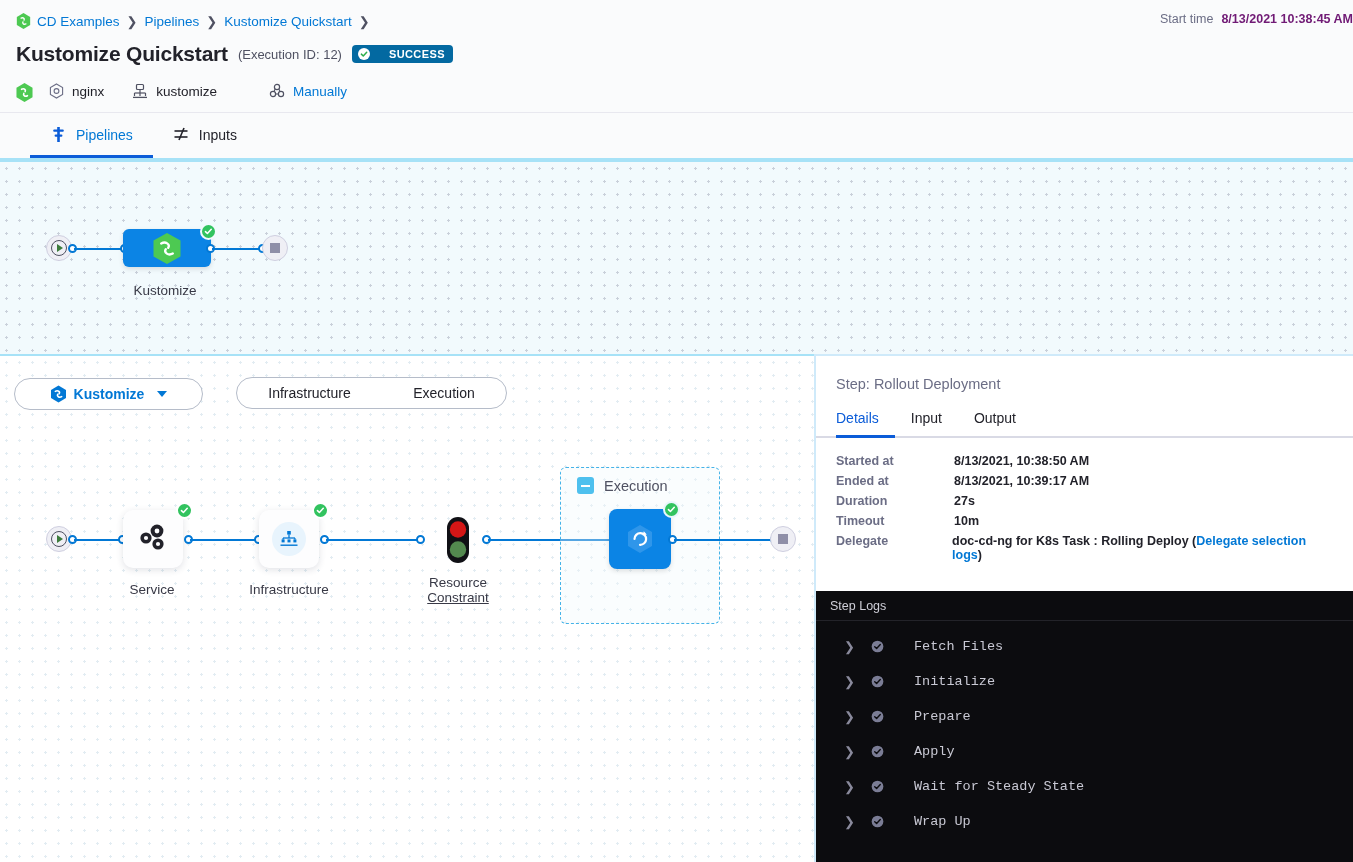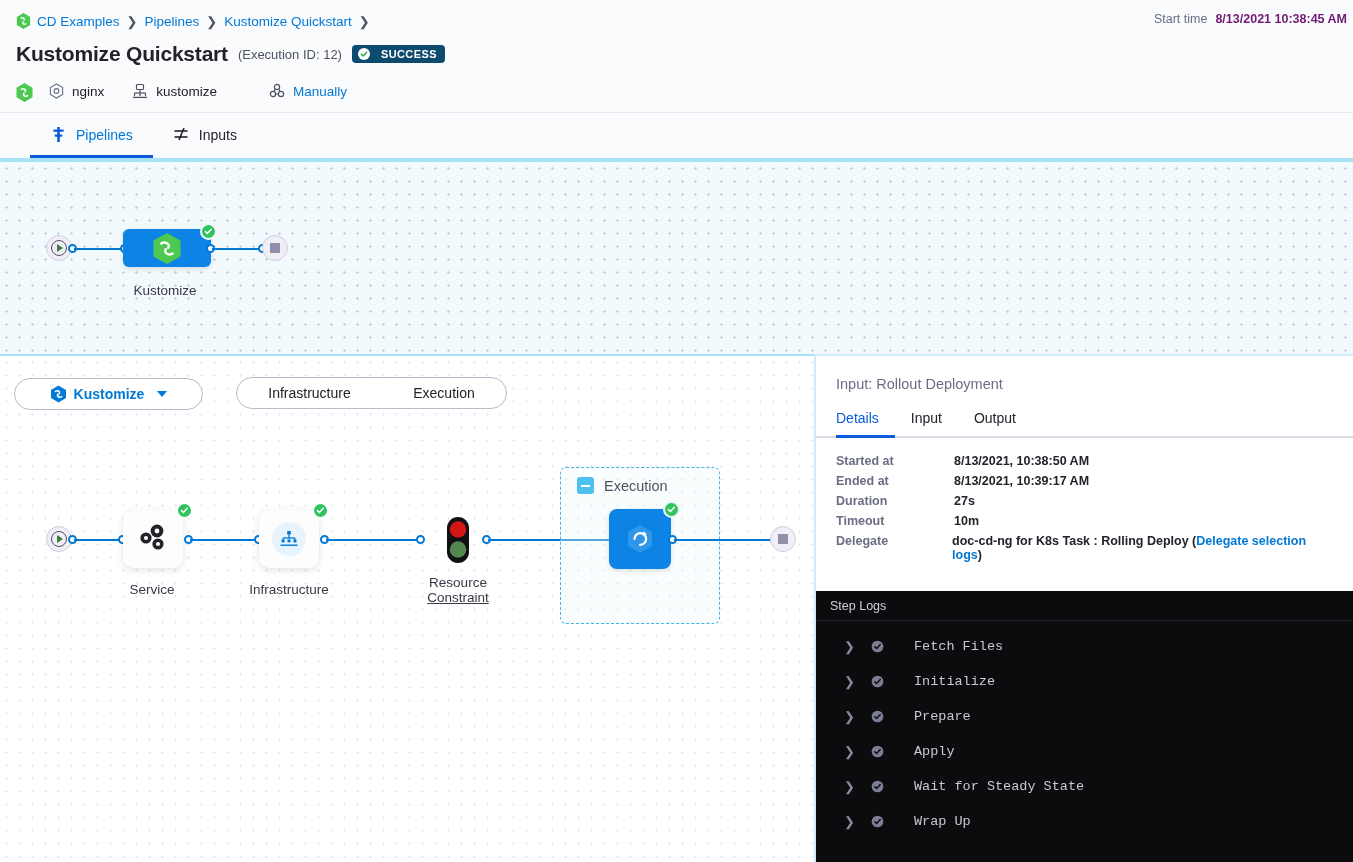--- a/index.html
+++ b/index.html
@@ -21,32 +21,32 @@
   .breadcrumb { display: flex; align-items: center; height: 22px; gap: 6px; font-size: 13.5px; }
   .crumb-link { color: #0278d5; cursor: pointer; white-space: nowrap; }
   .crumb-sep { color: #4f5162; font-size: 13px; margin: 0 1px; }
   .hex-ic { width: 15px; height: 16px; display: inline-block; position: relative; }
   .hex-ic svg { display: block; }
 
   .title-row { display: flex; align-items: center; gap: 10px; margin-top: 8px; height: 28px; }
   .page-title { font-size: 21px; font-weight: bold; color: #22222a; letter-spacing: -.2px; }
   .exec-id { font-size: 13px; color: #4f5162; }
   .badge-success {
-    display: inline-flex; align-items: flex-end; gap: 11px;
-    background: #0c4a6e; color: #fff; border-radius: 4px;
+    display: inline-flex; align-items: flex-end; gap: 19px;
+    background: #0369a1; color: #fff; border-radius: 4px;
     padding: 3px 8px 3px 6px; font-size: 11px; font-weight: bold; letter-spacing: .4px;
   }
   .badge-success .chk { width: 12px; height: 12px; }
 
   .meta-row { display: flex; align-items: center; margin-top: 12px; height: 22px; font-size: 13.5px; }
   .meta-item { display: flex; align-items: center; gap: 8px; color: #22222a; }
   .meta-item.link { color: #0278d5; cursor: pointer; }
   .gap-a { width: 18px; } .gap-b { width: 28px; } .gap-c { width: 52px; }
 
-  .start-time { position: absolute; right: 6px; top: 12px; font-size: 12.5px; display: flex; gap: 8px; white-space: nowrap; }
+  .start-time { position: absolute; right: 0px; top: 12px; font-size: 12.5px; display: flex; gap: 8px; white-space: nowrap; }
   .start-time .lbl { color: #6b6d85; }
   .start-time .val { color: #701a75; font-weight: bold; }
 
   
   .tabs-bar {
     position: absolute; left: 0; top: 112px; width: 1353px; height: 46px;
     background: #fafbfc; border-top: 1px solid #e8e8ef;
     display: flex; align-items: flex-end; padding-left: 30px;
   }
   .tab {
@@ -409,21 +409,21 @@
   <div class="port" style="left:770px; top:179px;"></div>
 
   <div class="node" style="left:770px; top:170px;">
     <div class="circ-node">
         <div class="stop-sq"></div>
       </div>
   </div>
 </div>
 
 <div class="right-panel">
-  <div class="rp-title">Input: Rollout Deployment</div>
+  <div class="rp-title">Step: Rollout Deployment</div>
 
   <div class="rp-tabs">
     <div class="rp-tab active">Details</div>
     <div class="rp-tab">Input</div>
     <div class="rp-tab">Output</div>
   </div>
 
   <div class="details-grid">
     <div class="drow">
       <span class="dkey">Started at</span>

